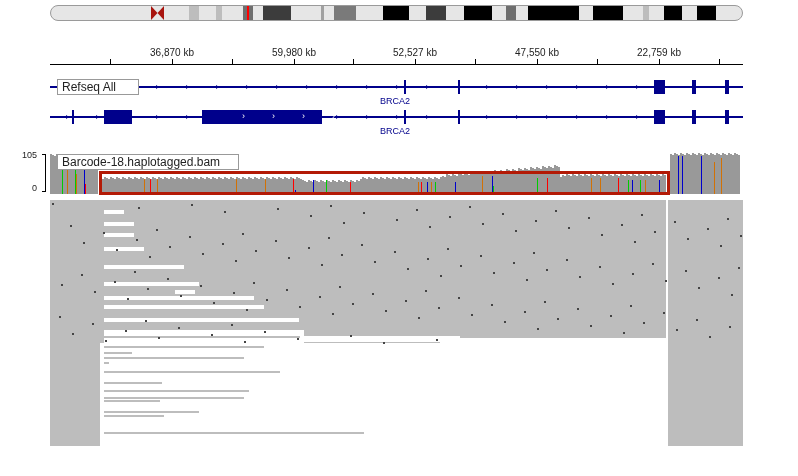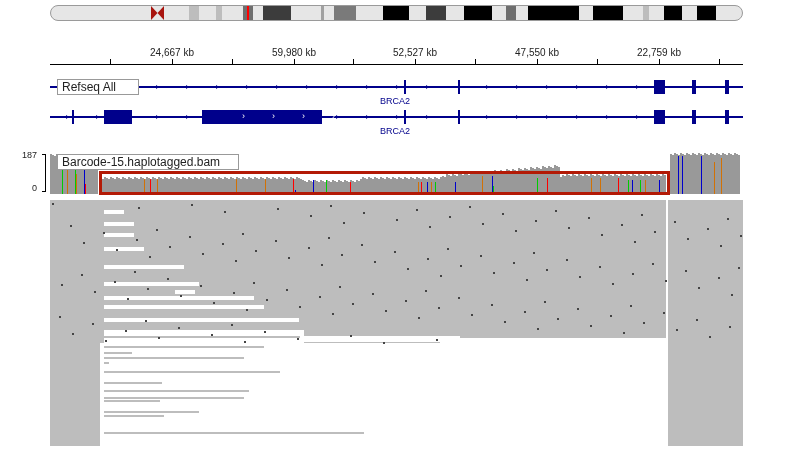--- a/index.html
+++ b/index.html
@@ -57,21 +57,21 @@
     <div class="centromere" style="left:100px;width:13px;"><svg width="13" height="14" viewBox="0 0 13 14">
         <polygon points="0,0 6.5,7 0,14" fill="#a8140e"></polygon>
         <polygon points="13,0 6.5,7 13,14" fill="#a8140e"></polygon>
       </svg></div>
     <div class="band" style="left:196px;width:2px;background:#ff0000;"></div>
   </div>
 
 <div id="ruler">
   <div id="ruler-line" class="abs"></div>
 <div class="tick" style="left:172px;"></div>
-    <div class="tick-label" style="left:172px;">24,667 kb</div>
+    <div class="tick-label" style="left:172px;">36,870 kb</div>
     <div class="tick" style="left:294px;"></div>
     <div class="tick-label" style="left:294px;">59,980 kb</div>
     <div class="tick" style="left:415px;"></div>
     <div class="tick-label" style="left:415px;">52,527 kb</div>
     <div class="tick" style="left:537px;"></div>
     <div class="tick-label" style="left:537px;">47,550 kb</div>
     <div class="tick" style="left:659px;"></div>
     <div class="tick-label" style="left:659px;">22,759 kb</div>
     <div class="tick" style="left:110px;"></div>
     <div class="tick" style="left:232px;"></div>
@@ -138,21 +138,21 @@
       <div class="exon" style="left:458px;top:110px;width:2px;height:14px;"></div>
       <div class="exon" style="left:654px;top:110px;width:11px;height:14px;"></div>
       <div class="exon" style="left:692px;top:110px;width:4px;height:14px;"></div>
       <div class="exon" style="left:725px;top:110px;width:4px;height:14px;"></div>
       <div class="gene-name" style="left:380px;top:126px;">BRCA2</div>
     </div>
     <div class="track-label" style="left:57px;top:79px;width:82px;">Refseq All</div>
   </div>
 
 <div id="coverage-track">
-  <div id="cov-scale-top" class="abs">187</div>
+  <div id="cov-scale-top" class="abs">105</div>
   <div id="cov-scale-bot" class="abs">0</div>
   <div id="cov-bracket" class="abs"></div>
 <div class="cov-bar" style="left:50px;top:154px;width:2px;height:40px;"></div>
     <div class="cov-bar" style="left:52px;top:155px;width:2px;height:39px;"></div>
     <div class="cov-bar" style="left:54px;top:156px;width:2px;height:38px;"></div>
     <div class="cov-bar" style="left:56px;top:154px;width:2px;height:40px;"></div>
     <div class="cov-bar" style="left:58px;top:155px;width:2px;height:39px;"></div>
     <div class="cov-bar" style="left:60px;top:156px;width:2px;height:38px;"></div>
     <div class="cov-bar" style="left:62px;top:154px;width:2px;height:40px;"></div>
     <div class="cov-bar" style="left:64px;top:155px;width:2px;height:39px;"></div>
@@ -698,13 +698,13 @@
     <div class="mm" style="left:533px;top:252px;"></div>
     <div class="mm" style="left:630px;top:305px;"></div>
     <div class="mm" style="left:727px;top:218px;"></div>
     <div class="mm" style="left:134px;top:271px;"></div>
     <div class="mm" style="left:231px;top:324px;"></div>
     <div class="mm" style="left:328px;top:237px;"></div>
     <div class="mm" style="left:425px;top:290px;"></div>
   </div>
 
 <div id="highlight-box" class="abs"></div>
-<div class="track-label" style="left:57px;top:154px;width:182px;font-size:12px;">Barcode-15.haplotagged.bam</div>
+<div class="track-label" style="left:57px;top:154px;width:182px;font-size:12px;">Barcode-18.haplotagged.bam</div>
 
 </body></html>

